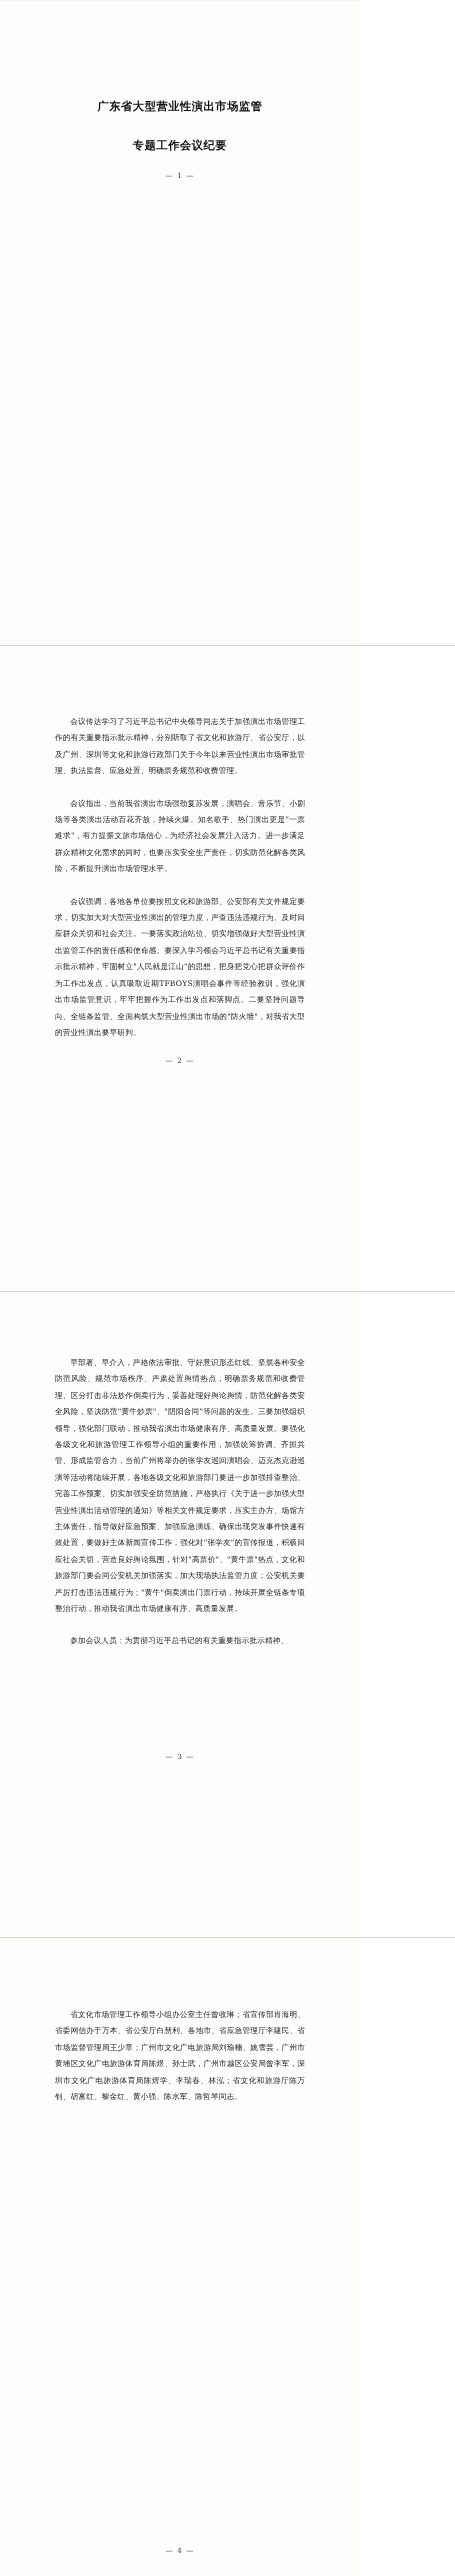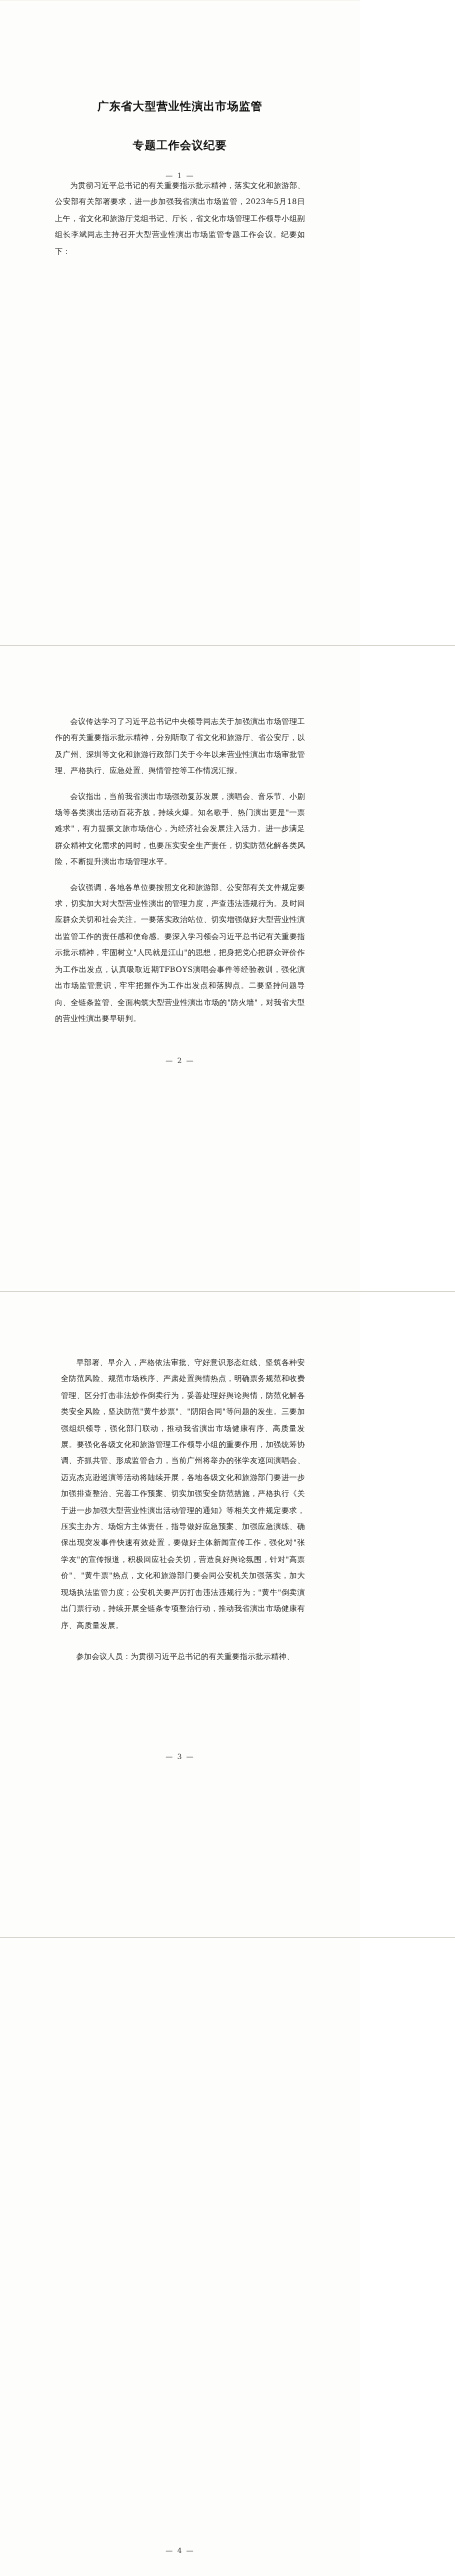--- a/index.html
+++ b/index.html
@@ -17,21 +17,21 @@
     width: 360px;
     background: #fdfdfb;
     box-sizing: border-box;
   }
   
   .page-1 {
     height: 645px;
     padding: 0;
   }
   .page-2 { height: 645px; }
-  .page-3 { height: 645px; padding-left: 6px; }
+  .page-3 { height: 645px; }
   .page-4 { height: 642px; }
 
   .content {
     padding: 0 55px;
     box-sizing: border-box;
   }
 
   .doc-title {
     text-align: center;
     font-weight: bold;
@@ -47,21 +47,21 @@
   p.body-text {
     font-size: 7.6px;
     line-height: 16.4px;
     text-align: justify;
     text-justify: inter-ideograph;
     margin: 0 0 0 0;
     text-indent: 2em;
     letter-spacing: 0.2px;
     color: #1b1b1b;
   }
-  p.body-text + p.body-text { margin-top: 9px; }
+  p.body-text + p.body-text { margin-top: 16px; }
 
   .no-indent { text-indent: 0; }
 
   .page-num {
     position: absolute;
     left: 0;
     width: 100%;
     text-align: center;
     font-size: 7.2px;
     color: #333;
@@ -88,46 +88,48 @@
 </style>
 </head>
 <body>
 
 <section class="page page-1">
   <div class="scan-edge-top"></div>
   <div class="content" style="padding-top:97px;">
     <div class="doc-title title-line1"><span>广东省大型营业性演出市场监管</span></div>
     <div class="doc-title title-line2"><span>专题工作会议纪要</span></div>
     <div style="height:23px;"></div>
-    <p class="body-text">为贯彻习近平总书记的有关重要指示批示精神，落实文化和旅游部、公安部有关部署要求，进一步加强我省演出市场监管，2023年5月18日上午，省文化和旅游厅党组书记、厅长，省文化市场管理工作领导小组副组长李斌同志主持召开大型营业性演出市场监管专题工作会议。纪要如下：</p>
   </div>
   <div class="page-num" style="top:171px;">— 1 —</div>
 </section>
 
 <hr class="hr-rule">
 
 <section class="page page-2">
   <div class="content" style="padding-top:68px;">
-    <p class="body-text">会议传达学习了习近平总书记中央领导同志关于加强演出市场管理工作的有关重要指示批示精神，分别听取了省文化和旅游厅、省公安厅，以及广州、深圳等文化和旅游行政部门关于今年以来营业性演出市场审批管理、严格执行、应急处置、舆情管控等工作情况汇报。</p>
+    <p class="body-text">会议传达学习了习近平总书记中央领导同志关于加强演出市场管理工作的有关重要指示批示精神，分别听取了省文化和旅游厅、省公安厅，以及广州、深圳等文化和旅游行政部门关于今年以来营业性演出市场审批管理、执法监督、应急处置、明确票务规范和收费管理。</p>
     <p class="body-text">会议指出，当前我省演出市场强劲复苏发展，演唱会、音乐节、小剧场等各类演出活动百花齐放，持续火爆。知名歌手、热门演出更是"一票难求"，有力提振文旅市场信心，为经济社会发展注入活力。进一步满足群众精神文化需求的同时，也要压实安全生产责任，切实防范化解各类风险，不断提升演出市场管理水平。</p>
     <p class="body-text">会议强调，各地各单位要按照文化和旅游部、公安部有关文件规定要求，切实加大对大型营业性演出的管理力度，严查违法违规行为。及时回应群众关切和社会关注。一要落实政治站位、切实增强做好大型营业性演出监管工作的责任感和使命感。要深入学习领会习近平总书记有关重要指示批示精神，牢固树立"人民就是江山"的思想，把身把党心把群众评价作为工作出发点，认真吸取近期TFBOYS演唱会事件等经验教训，强化演出市场监管意识，牢牢把握作为工作出发点和落脚点。二要坚持问题导向、全链条监管、全面构筑大型营业性演出市场的"防火墙"，对我省大型的营业性演出要早研判。</p>
   </div>
   <div class="page-num" style="top:410px;">— 2 —</div>
 </section>
 
 <hr class="hr-rule">
 
 <section class="page page-3">
   <div class="content" style="padding-top:63px;">
     <p class="body-text">早部署、早介入，严格依法审批、守好意识形态红线、坚筑各种安全防范风险、规范市场秩序、严肃处置舆情热点，明确票务规范和收费管理、区分打击非法炒作倒卖行为，妥善处理好舆论舆情，防范化解各类安全风险，坚决防范"黄牛炒票"、"阴阳合同"等问题的发生。三要加强组织领导，强化部门联动，推动我省演出市场健康有序、高质量发展。要强化各级文化和旅游管理工作领导小组的重要作用，加强统筹协调、齐抓共管、形成监管合力，当前广州将举办的张学友巡回演唱会、迈克杰克逊巡演等活动将陆续开展，各地各级文化和旅游部门要进一步加强排查整治、完善工作预案、切实加强安全防范措施，严格执行《关于进一步加强大型营业性演出活动管理的通知》等相关文件规定要求，压实主办方、场馆方主体责任，指导做好应急预案、加强应急演练、确保出现突发事件快速有效处置，要做好主体新闻宣传工作，强化对"张学友"的宣传报道，积极回应社会关切，营造良好舆论氛围，针对"高票价"、"黄牛票"热点，文化和旅游部门要会同公安机关加强落实，加大现场执法监管力度；公安机关要严厉打击违法违规行为；"黄牛"倒卖演出门票行动，持续开展全链条专项整治行动，推动我省演出市场健康有序、高质量发展。</p>
     <div style="height:15px;"></div>
     <p class="body-text no-indent"><span class="participants-label">参加会议人员：</span><span>为贯彻习近平总书记的有关重要指示批示精神、</span></p>
   </div>
   <div class="page-num" style="top:460px;">— 3 —</div>
 </section>
 
 <hr class="hr-rule">
 
 <section class="page page-4">
+  <div class="content" style="padding-top:69px;">
+    <p class="body-text no-indent">省文化市场管理工作领导小组办公室主任曾收琳；省宣传部肖海明、省委网信办于万本、省公安厅白慧利、各地市、省应急管理厅李建民、省市场监督管理局王少章；广州市文化广电旅游局刘瑜楠、姚雪芸，广州市黄埔区文化广电旅游体育局陈煜、孙士武，广州市越区公安局曾李军，深圳市文化广电旅游体育局陈煜学、李瑞春、林泓；省文化和旅游厅陈万钊、胡富红、黎金红、黄小强、陈水军、陈哲琴同志。</p>
+  </div>
   <div class="page-num" style="top:608px;">— 4 —</div>
 
 </section>
 
 
 </body></html>

